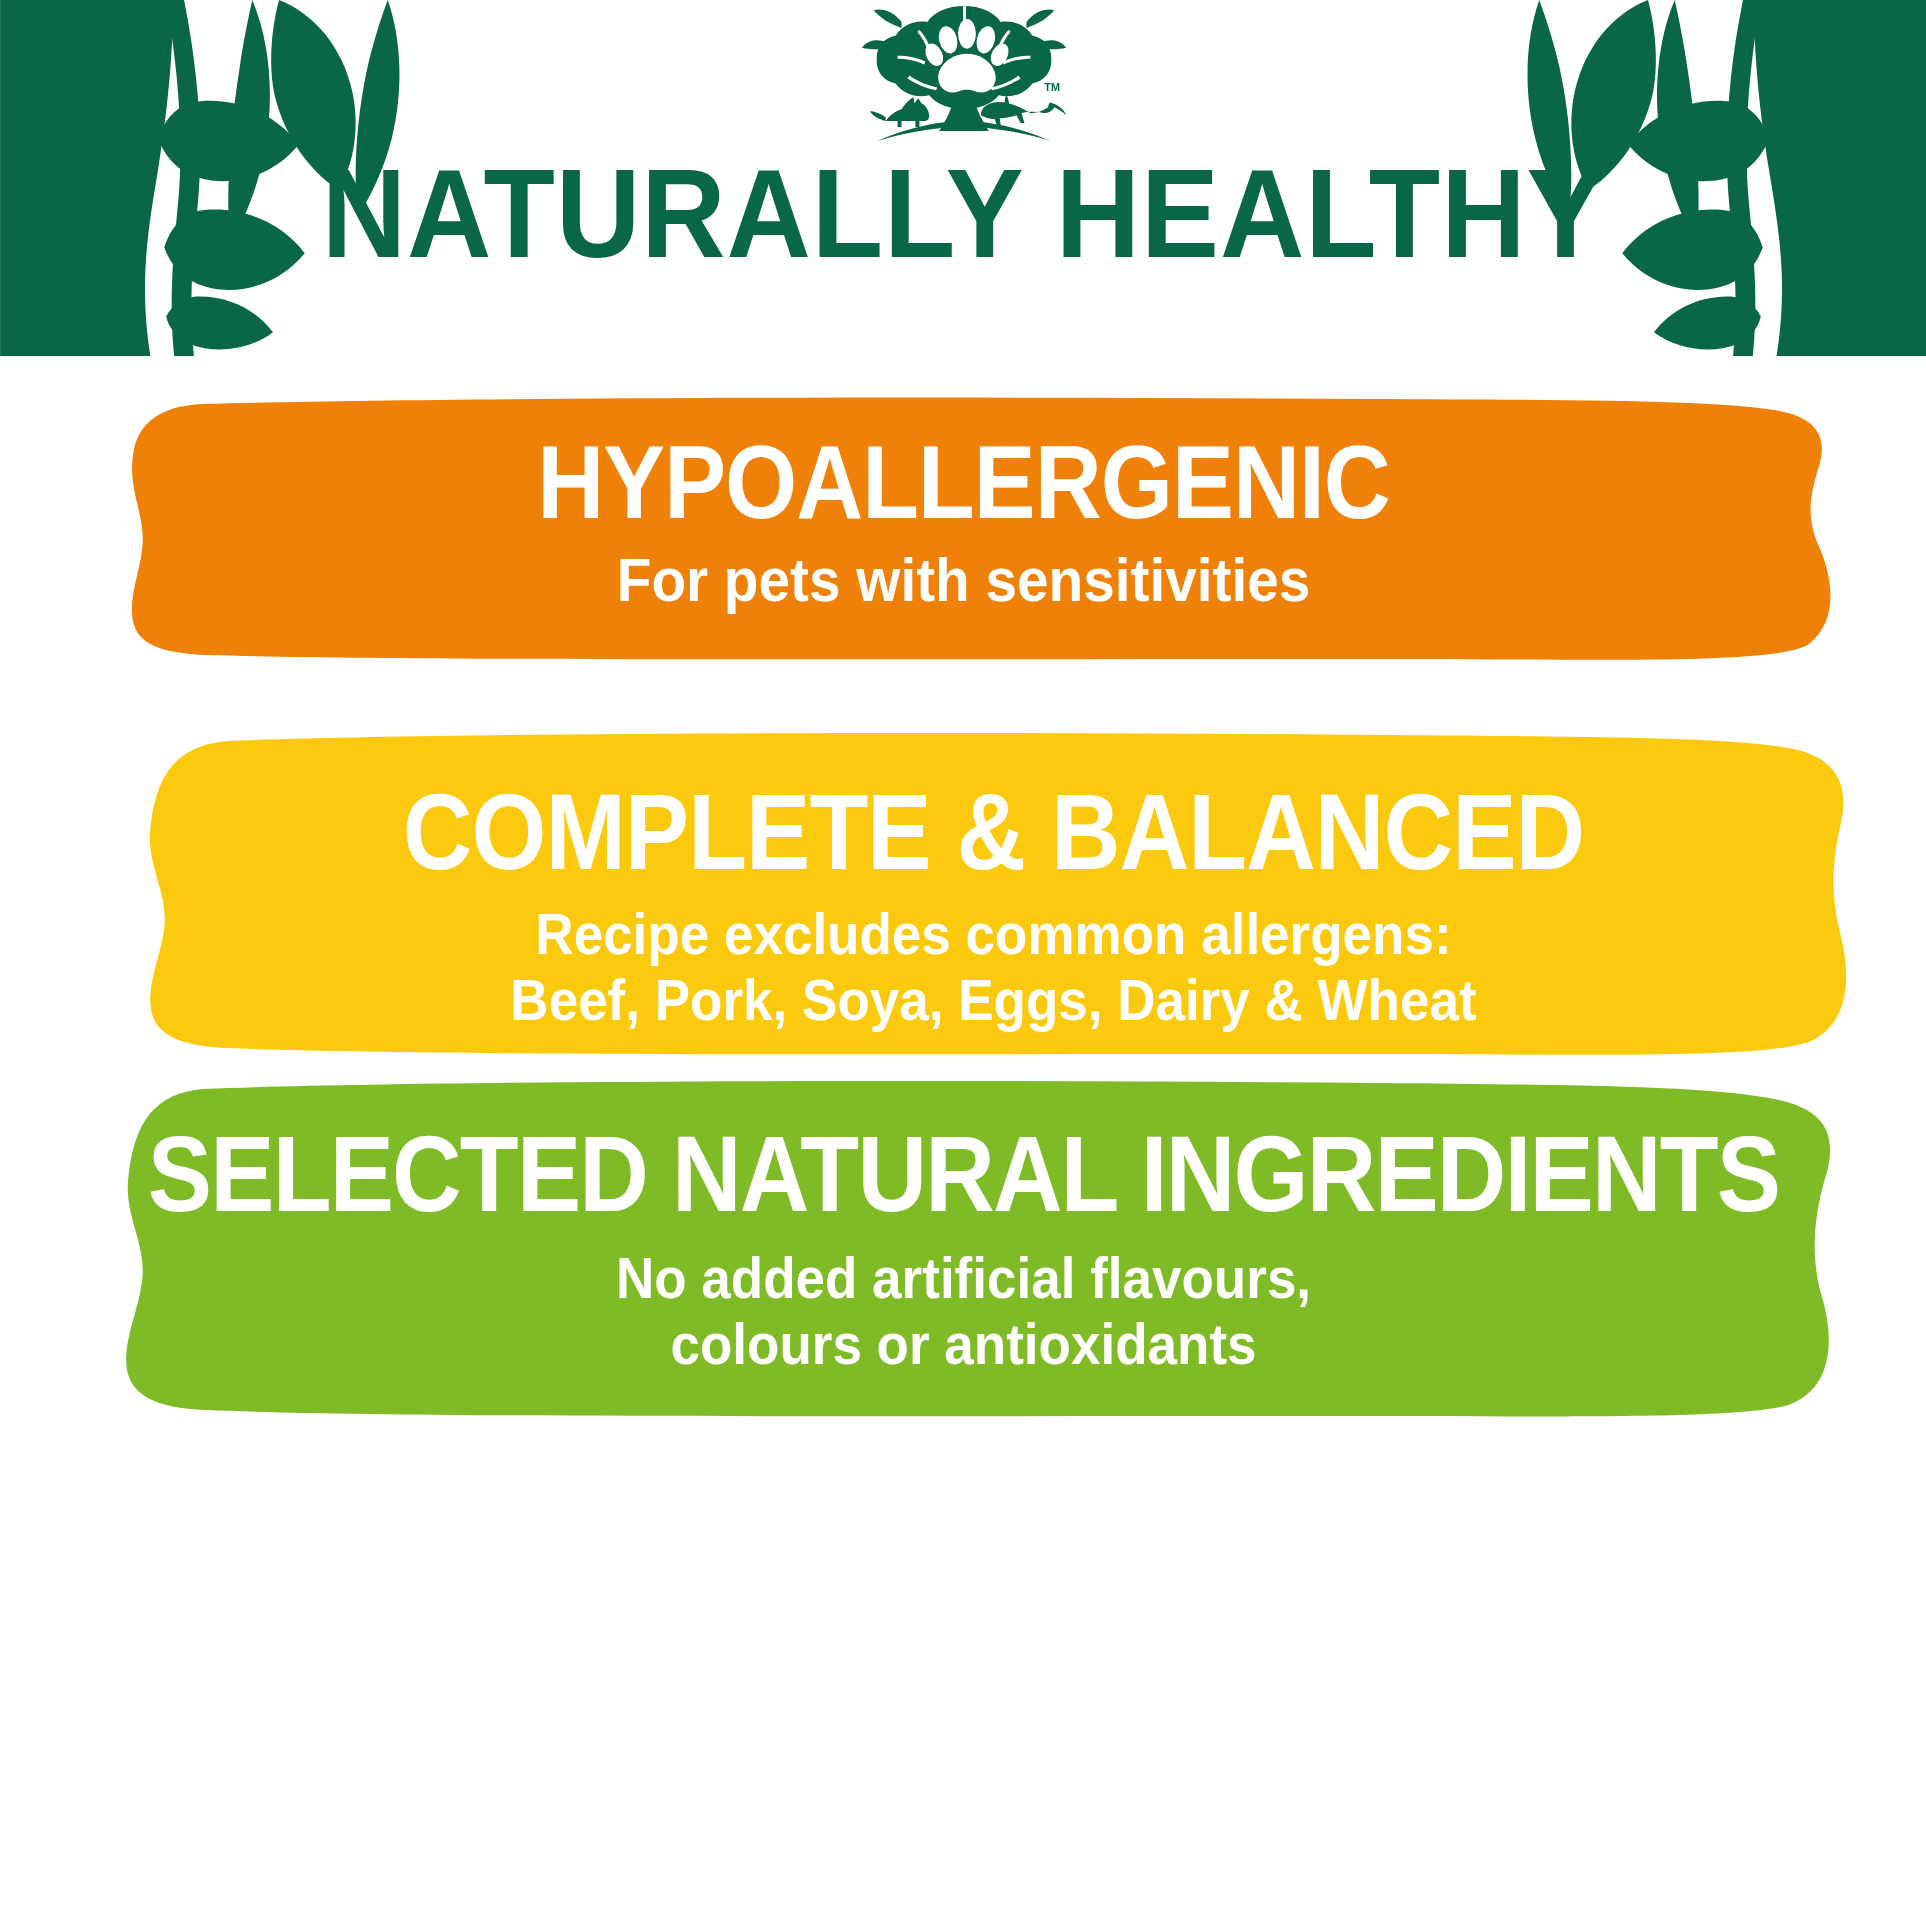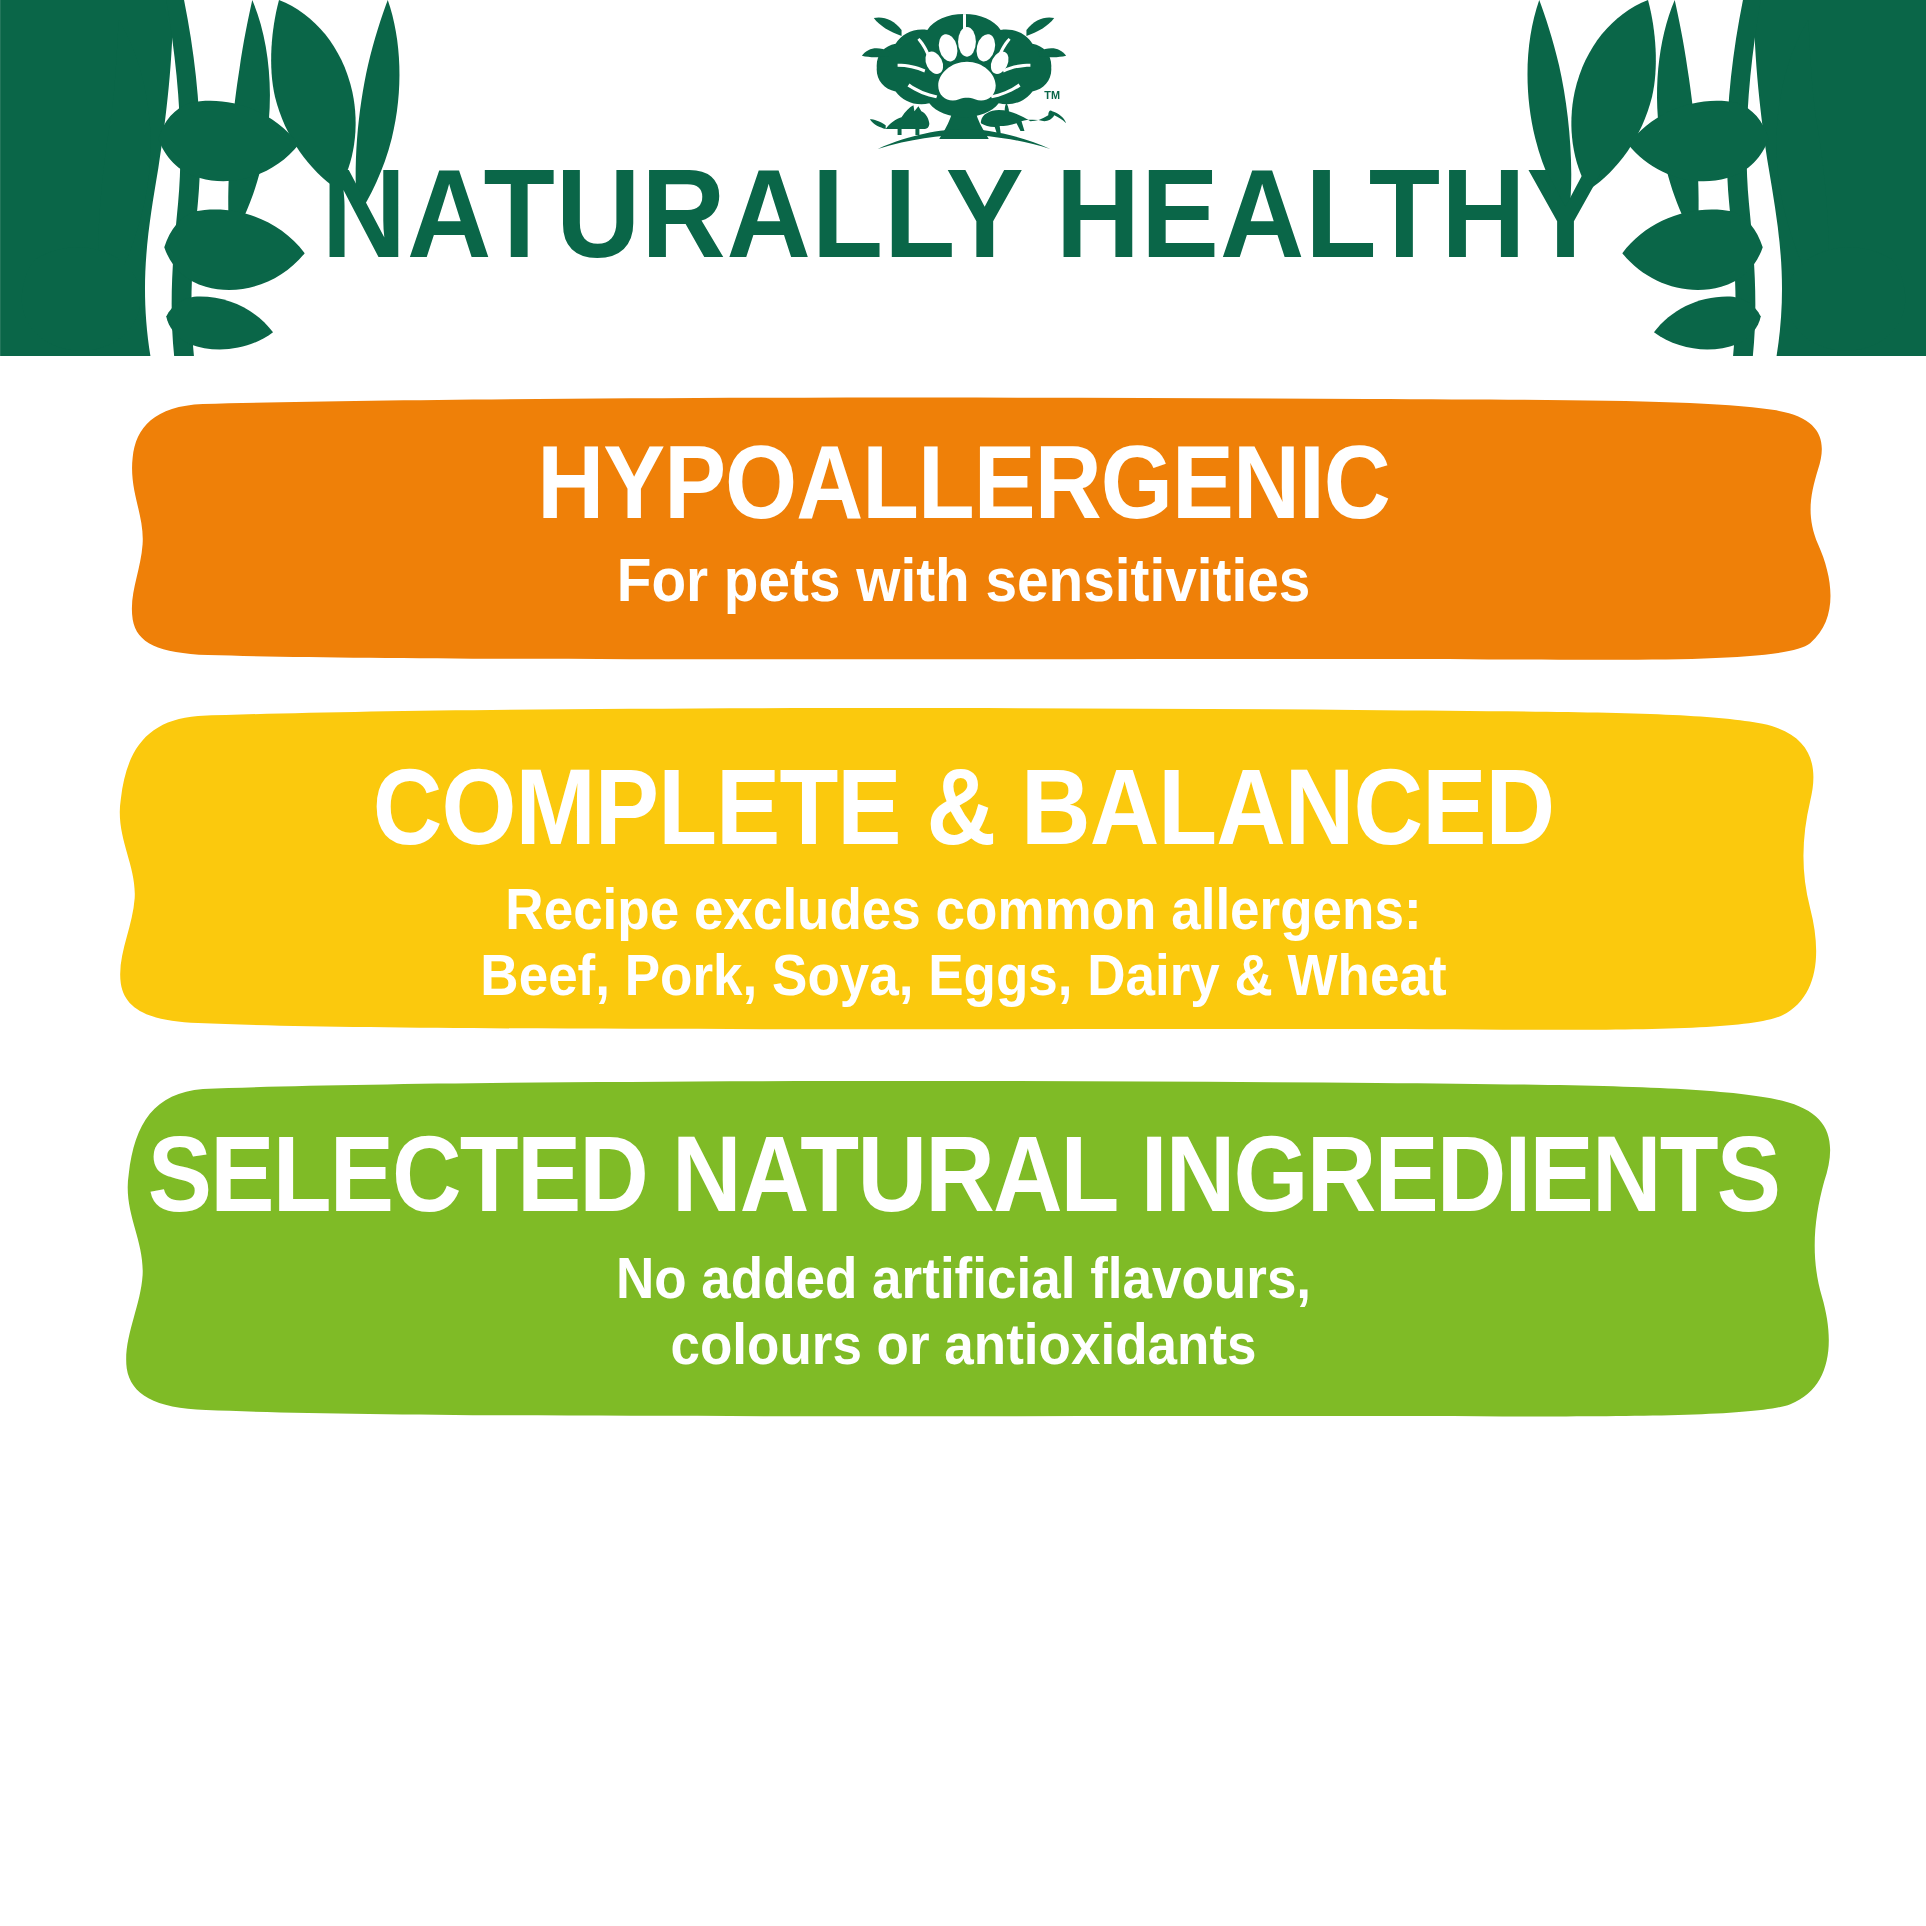--- a/index.html
+++ b/index.html
@@ -29,21 +29,21 @@
     top: 0;
     width: 554px;
     height: 356px;
   }
   #corner-left  { left: 0; }
   #corner-right { right: 0; transform: scaleX(-1); }
 
   #brand-logo {
     position: absolute;
     left: 50%;
-    top: 8px;
+    top: 0;
     transform: translateX(-50%);
     width: 228px;
     height: 149px;
     text-align: center;
   }
 
   #headline {
     position: absolute;
     left: 0;
     top: 150px;
@@ -93,21 +93,21 @@
     line-height: 1.16;
     transform: scaleX(0.93);
   }
 
   
   #band-hypo { top: 396px; height: 267px; }
   #band-hypo .band-title { top: 35px; font-size: 103px; letter-spacing: -1px; }
   #band-hypo .band-sub   { top: 149px; font-size: 61px; }
 
   
-  #band-complete { top: 706px; height: 327px; }
+  #band-complete { top: 731px; height: 327px; margin-left: 30px; }
   #band-complete .band-title { top: 48px; font-size: 107px; letter-spacing: -1px; }
   #band-complete .band-sub   { top: 170px; font-size: 57px; }
 
   
   #band-selected { top: 1079px; height: 342px; text-decoration: underline; }
   #band-selected .band-title { top: 42px; font-size: 107px; letter-spacing: -2px; }
   #band-selected .band-sub   { top: 166px; font-size: 57px; }
 </style>
 </head>
 <body>

